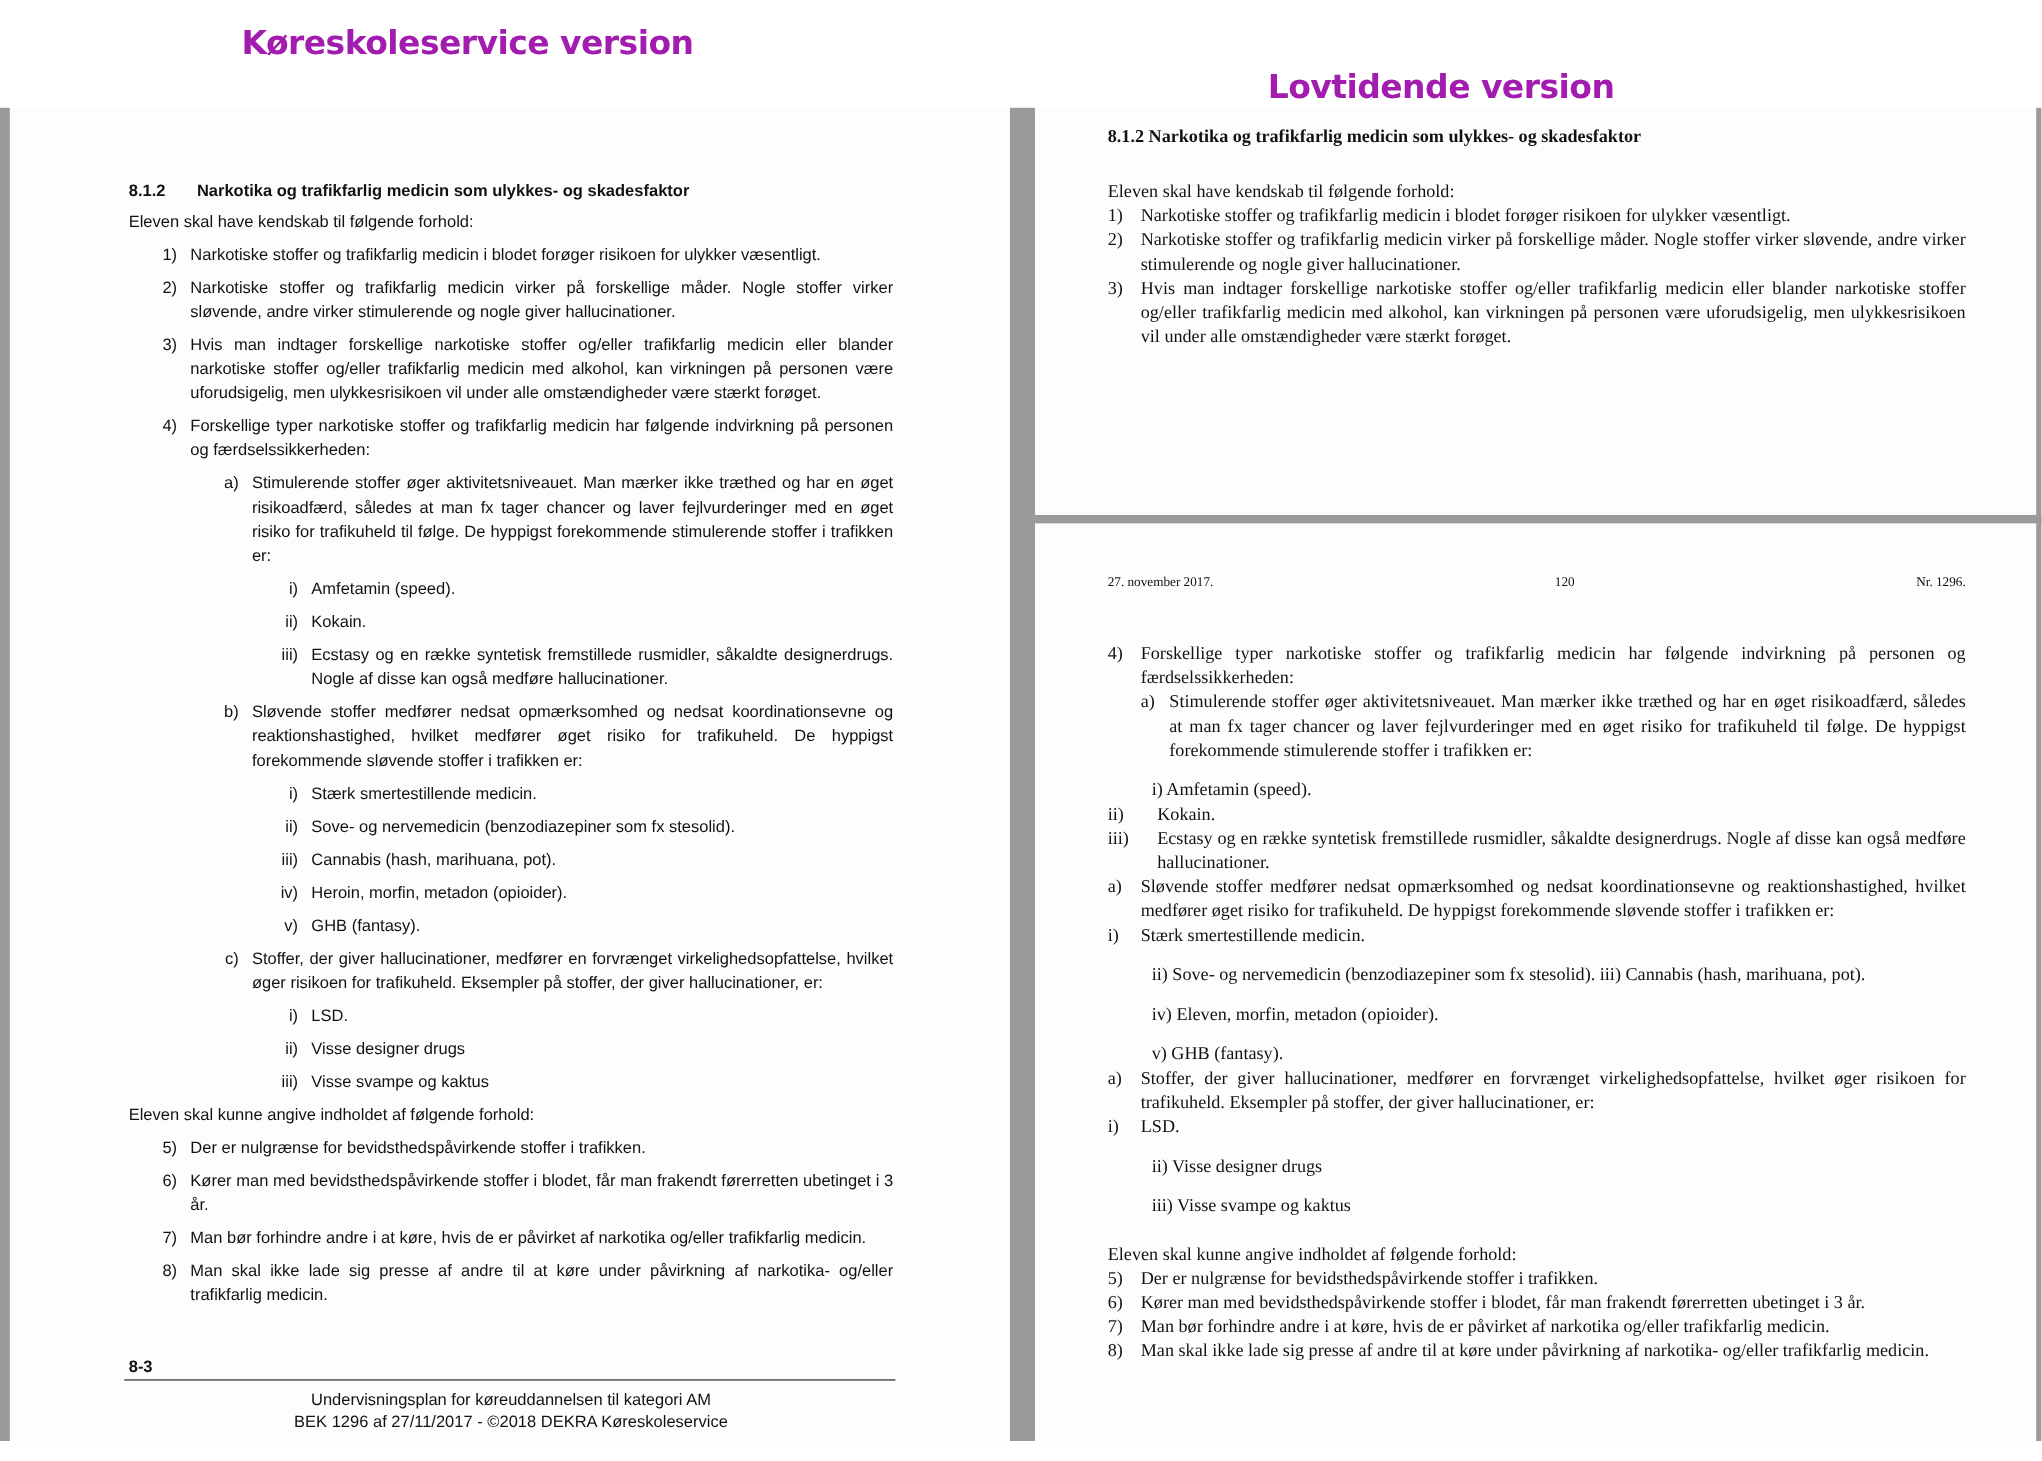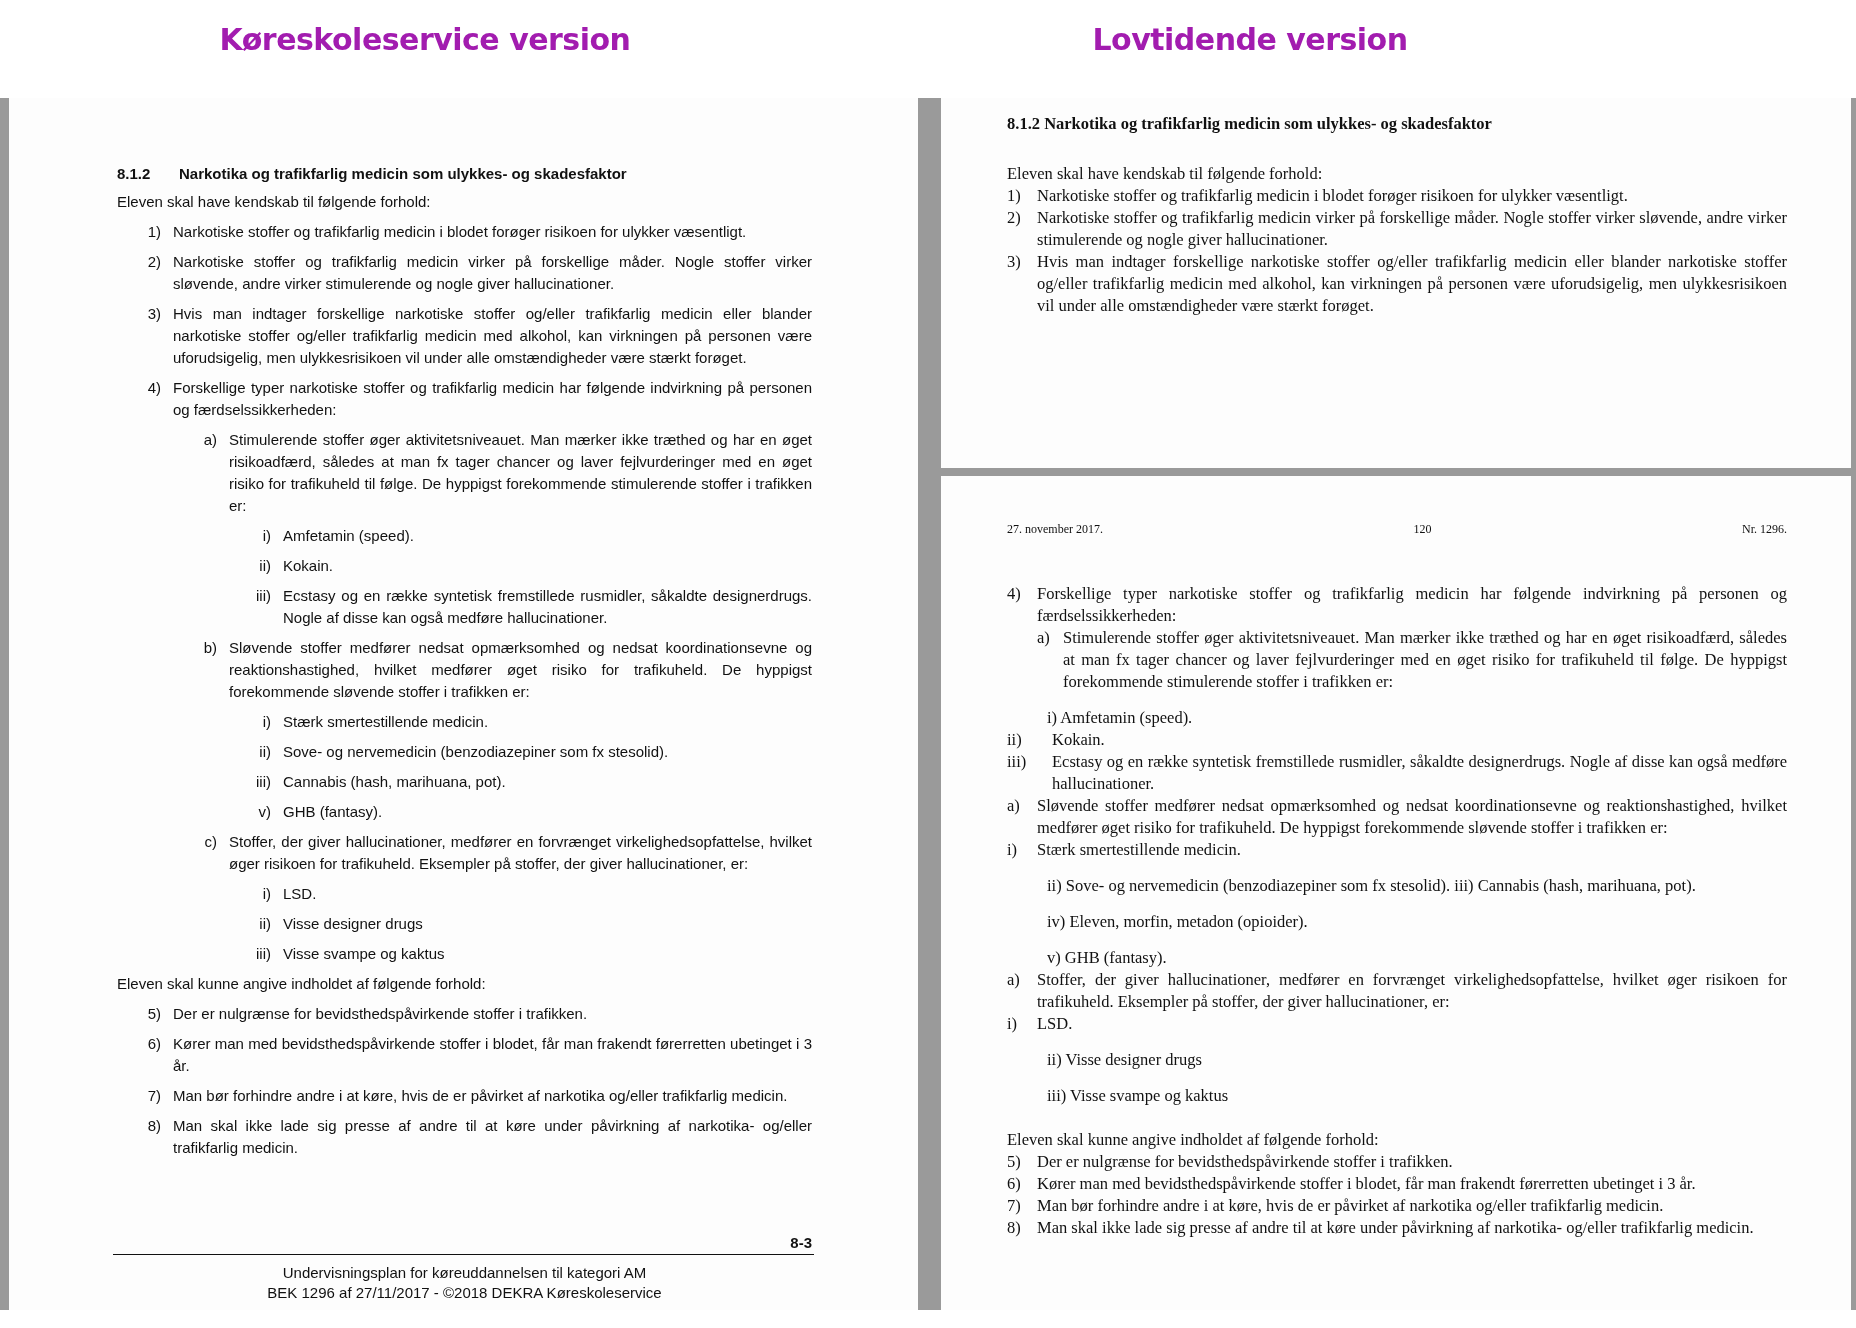--- a/index.html
+++ b/index.html
@@ -5,21 +5,21 @@
   * { box-sizing: border-box; margin: 0; padding: 0; }
   html, body { width: 1856px; height: 1328px; background: #ffffff; overflow: hidden; }
   body { position: relative; }
 
   .caption {
     position: absolute; top: 22px; height: 50px;
     font-family: "DejaVu Sans", sans-serif; font-weight: bold; font-size: 30px;
     color: #a21caf; letter-spacing: -0.5px; text-align: center;
   }
   .caption.left { left: 0; width: 850px; }
-  .caption.right { left: 880px; width: 740px; }
+  .caption.right { left: 940px; width: 740px; margin-top: 40px; }
 
   .graybar { position: absolute; background: #9a9a9a; }
 
   .page { position: absolute; background: #fdfdfd; }
 
   
   .ks { font-family: "Liberation Sans", sans-serif; font-size: 15px; color: #111; line-height: 22px; }
   .ks .heading { position: absolute; left: 117px; top: 163px; font-weight: bold; font-size: 15px; }
   .ks .heading .num { display: inline-block; width: 62px; }
   .ks .block { position: absolute; left: 117px; width: 695px; }
@@ -27,21 +27,21 @@
   .ks .item .lbl { flex: 0 0 auto; text-align: right; }
   .ks .item .txt { flex: 1 1 auto; }
   .ks .l1 .lbl { width: 42px; padding-right: 12px; }
   .ks .l1 { margin-left: 14px; }
   .ks .l2 .lbl { width: 42px; padding-right: 12px; }
   .ks .l2 { margin-left: 70px; }
   .ks .l3 .lbl { width: 38px; padding-right: 12px; }
   .ks .l3 { margin-left: 128px; }
   .ks .para { margin-bottom: 8px; }
 
-  .ks .footer-num { position: absolute; left: 117px; width: 695px; top: 1232px; text-align: right; font-weight: bold; font-size: 15px; }
+  .ks .footer-num { position: absolute; left: 117px; width: 695px; top: 1232px; text-align: left; font-weight: bold; font-size: 15px; }
   .ks .footer-rule { position: absolute; left: 113px; width: 701px; top: 1254px; height: 1px; background: #111; }
   .ks .footer-text { position: absolute; left: 117px; width: 695px; top: 1263px; text-align: center; font-size: 15px; line-height: 20px; }
 
   
   .lt { font-family: "Liberation Serif", serif; font-size: 16.5px; color: #111; line-height: 22px; }
   .lt .heading { position: absolute; left: 1007px; top: 113px; font-weight: bold; font-size: 16.5px; }
   .lt .block { position: absolute; left: 1007px; width: 780px; }
   .lt .item { display: flex; text-align: justify; }
   .lt .item .lbl { flex: 0 0 30px; }
   .lt .item .txt { flex: 1 1 auto; }
@@ -120,20 +120,24 @@
       </div>
     <div class="item l3">
         <span class="lbl">ii)</span>
         <span class="txt">Sove- og nervemedicin (benzodiazepiner som fx stesolid).</span>
       </div>
     <div class="item l3">
         <span class="lbl">iii)</span>
         <span class="txt">Cannabis (hash, marihuana, pot).</span>
       </div>
     <div class="item l3">
+        <span class="lbl">iv)</span>
+        <span class="txt">Heroin, morfin, metadon (opioider).</span>
+      </div>
+    <div class="item l3">
         <span class="lbl">v)</span>
         <span class="txt">GHB (fantasy).</span>
       </div>
 
     <div class="item l2">
         <span class="lbl">c)</span>
         <span class="txt">Stoffer, der giver hallucinationer, medfører en forvrænget virkelighedsopfattelse, hvilket øger risikoen for trafikuheld. Eksempler på stoffer, der giver hallucinationer, er:</span>
       </div>
     <div class="item l3">
         <span class="lbl">i)</span>

